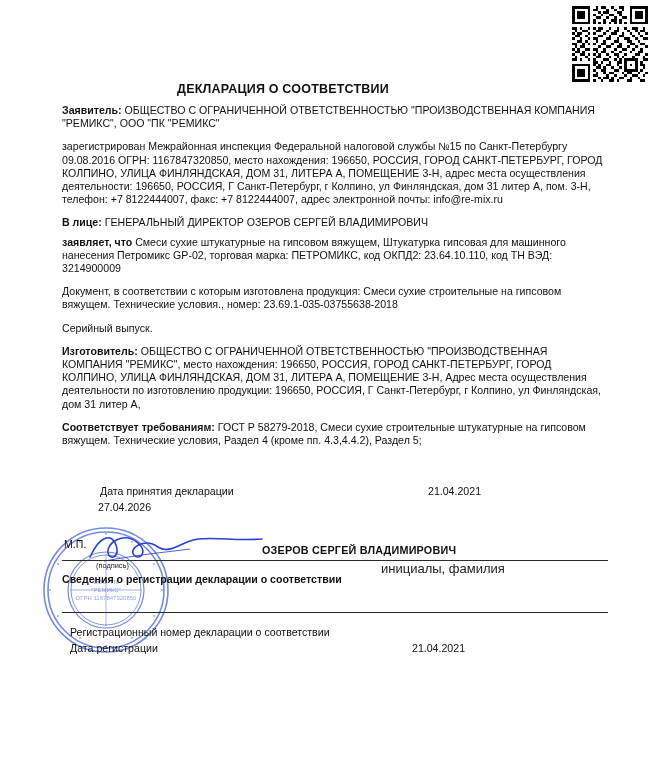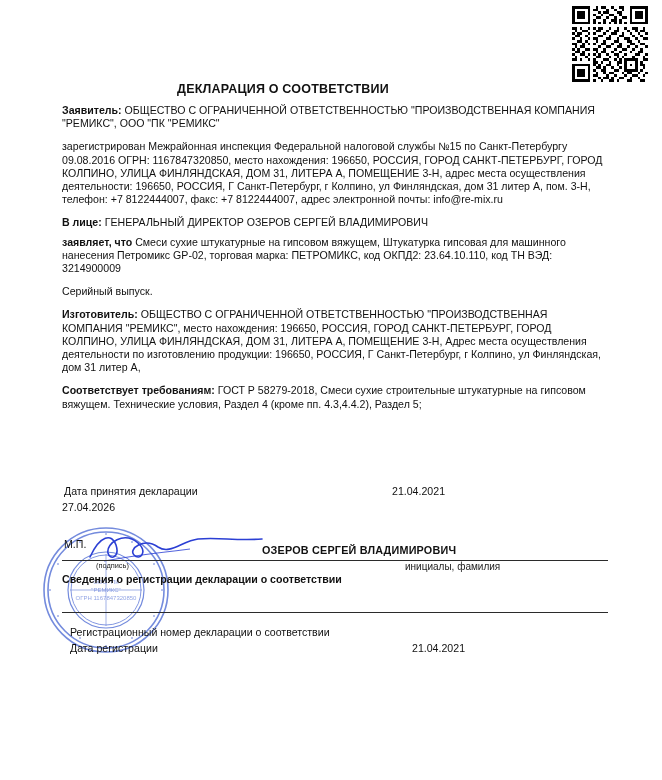--- a/index.html
+++ b/index.html
@@ -74,20 +74,21 @@
   .dates {
     position: absolute;
     top: 483px;
     left: 62px;
     width: 546px;
     font-size: 10.6px;
     line-height: 16px;
   }
   .dates .row {
     display: flex;
+    margin-left: 36px;
   }
   .dates .row .k { width: 330px; padding-left: 2px; }
   .dates .row .v { width: 180px; }
 
   
   .mp {
     position: absolute;
     top: 538px;
     left: 64px;
     font-size: 10.6px;
@@ -112,23 +113,22 @@
     top: 544px;
     left: 262px;
     font-size: 10.8px;
     font-weight: bold;
     letter-spacing: .2px;
   }
   .sig-initials {
     position: absolute;
     top: 561px;
     left: 381px;
-    font-size: 10px;
+    font-size: 13px;
     color: #222;
-    margin-left: 24px;
   }
 
   
   .ink {
     position: absolute;
     top: 527px;
     left: 86px;
     width: 180px;
     height: 40px;
     pointer-events: none;
@@ -411,20 +411,21 @@
       <span>ГЕНЕРАЛЬНЫЙ ДИРЕКТОР ОЗЕРОВ СЕРГЕЙ ВЛАДИМИРОВИЧ</span>
     </div>
 
     <div class="spacer-sm"></div>
 
     <div class="para">
       <span class="lbl">заявляет, что</span>
       <span>Смеси сухие штукатурные на гипсовом вяжущем, Штукатурка гипсовая для машинного нанесения Петромикс GP-02, торговая марка: ПЕТРОМИКС, код ОКПД2: 23.64.10.110, код ТН ВЭД:  3214900009</span>
     </div>
 
+    <div class="para">Документ, в соответствии с которым изготовлена продукция: Смеси сухие строительные на гипсовом вяжущем. Технические условия., номер: 23.69.1-035-03755638-2018</div>
 
     <div class="para">Серийный выпуск.</div>
 
     <div class="para">
       <span class="lbl">Изготовитель:</span>
       <span>ОБЩЕСТВО С ОГРАНИЧЕННОЙ ОТВЕТСТВЕННОСТЬЮ "ПРОИЗВОДСТВЕННАЯ КОМПАНИЯ "РЕМИКС", место нахождения: 196650, РОССИЯ, ГОРОД САНКТ-ПЕТЕРБУРГ, ГОРОД КОЛПИНО, УЛИЦА ФИНЛЯНДСКАЯ, ДОМ 31, ЛИТЕРА  А, ПОМЕЩЕНИЕ  3-Н, Адрес места осуществления деятельности по изготовлению продукции: 196650, РОССИЯ, Г Санкт-Петербург, г Колпино, ул Финляндская, дом 31 литер А,</span>
     </div>
 
     <div class="para">
       <span class="lbl">Соответствует требованиям:</span>

